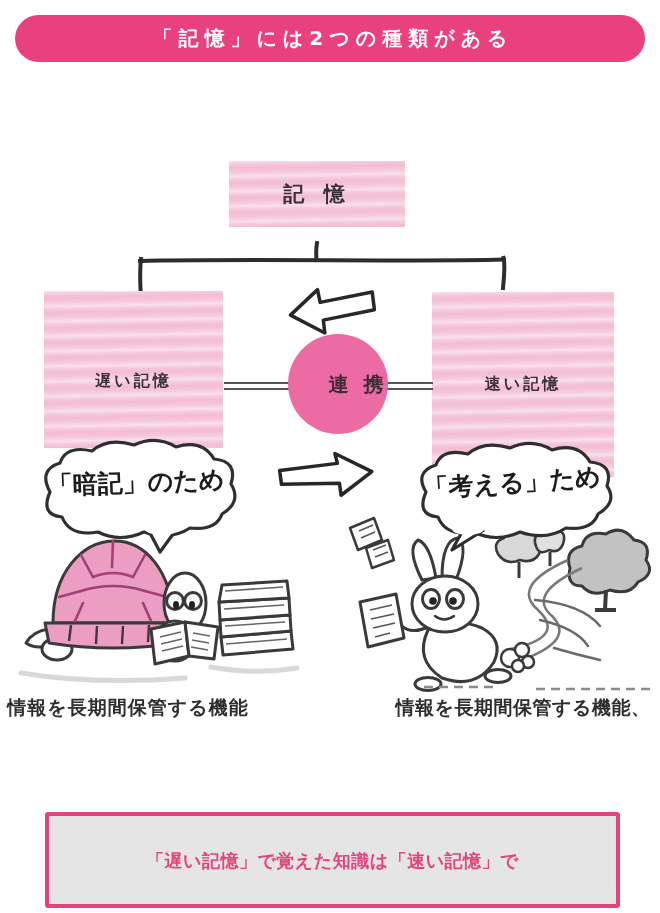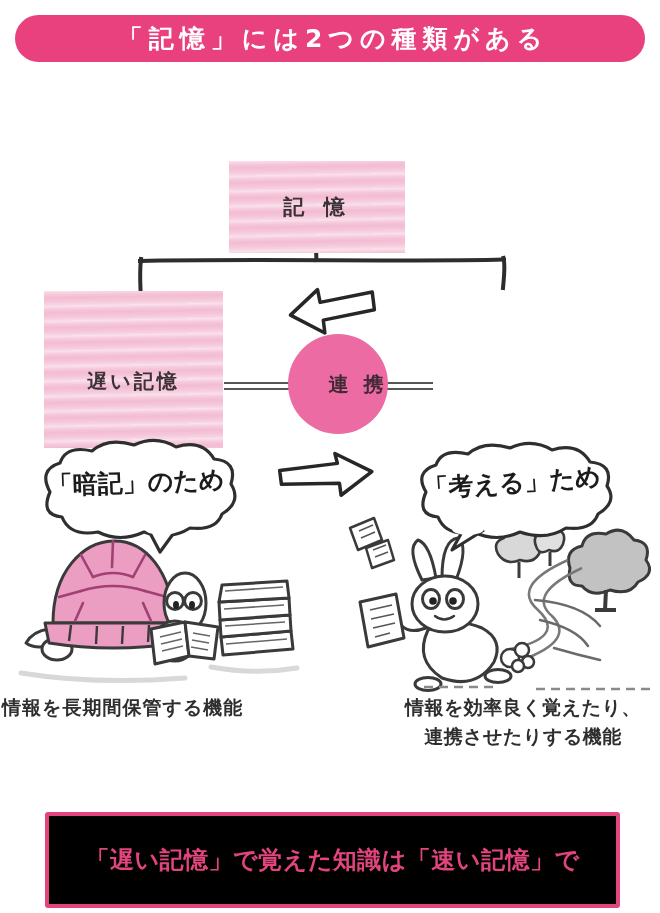--- a/index.html
+++ b/index.html
@@ -15,37 +15,37 @@
     position:relative;width:660px;height:913px;background:#ffffff;overflow:hidden;
     font-family:"DejaVu Sans","Liberation Sans",sans-serif;color:var(--ink);
   }
   
   .banner{
     position:absolute;left:15px;top:15px;width:630px;height:47px;
     background:var(--banner-pink);border-radius:25px;
     display:flex;align-items:center;justify-content:center;
   }
   .banner span{
-    color:#ffffff;font-size:25px;font-weight:bold;letter-spacing:6px;
+    color:#ffffff;font-size:20px;font-weight:bold;letter-spacing:6px;
     text-indent:6px;white-space:nowrap;
   }
   
   .panel{
     position:absolute;
     background-color:var(--panel-pink);
     background-image:repeating-linear-gradient(179deg,
       rgba(255,255,255,.5) 0px, rgba(255,255,255,0) 4px,
       rgba(236,148,186,.22) 7px, rgba(255,255,255,0) 11px,
       rgba(255,255,255,.35) 15px);
     display:flex;align-items:center;justify-content:center;
   }
   .panel-label{
-    font-size:20px;font-weight:bold;color:#3c3136;letter-spacing:3px;white-space:nowrap;
-  }
-  .root-box{left:229px;top:161px;width:176px;height:92px;}
+    font-size:16px;font-weight:bold;color:#3c3136;letter-spacing:3px;white-space:nowrap;
+  }
+  .root-box{left:229px;top:161px;width:176px;height:66px;}
   .root-box .panel-label{letter-spacing:6px;font-size:21px;}
   .left-box{left:44px;top:291px;width:179px;height:157px;}
   .left-box .panel-label{padding-top:24px;}
   .right-box{left:432px;top:292px;width:182px;height:185px;}
   
   .tree{position:absolute;left:0;top:0;width:660px;height:913px;pointer-events:none;}
   .rail{position:absolute;height:2px;background:#565656;}
   .rail-l1{left:224px;top:382px;width:65px;}
   .rail-l2{left:224px;top:388px;width:65px;}
   .rail-r1{left:387px;top:382px;width:46px;}
@@ -69,28 +69,28 @@
     position:absolute;left:0;right:0;top:30px;text-align:center;
     font-size:25px;font-weight:bold;color:#1c1c1c;white-space:nowrap;
   }
   .bubble-left .bubble-text{transform:rotate(-2deg);}
   .bubble-right .bubble-text{transform:rotate(-4deg);top:26px;}
   
   .turtle{position:absolute;left:15px;top:525px;width:290px;height:165px;}
   .rabbit{position:absolute;left:330px;top:498px;width:330px;height:195px;}
   
   .caption{position:absolute;font-weight:bold;color:#2e2e2e;}
-  .caption-left{left:2px;top:695px;width:252px;font-size:19px;letter-spacing:1px;}
+  .caption-left{left:2px;top:695px;width:252px;text-align:center;font-size:19px;letter-spacing:1px;}
   .caption-right{left:394px;top:693px;width:258px;text-align:center;font-size:19px;line-height:29px;letter-spacing:0.5px;}
   
   .footer-box{
     position:absolute;left:45px;top:812px;width:567px;height:88px;
-    border:4px solid var(--accent-pink);border-radius:3px;background:#000000;
+    border:4px solid var(--accent-pink);border-radius:3px;background:#e5e5e5;
     display:flex;flex-direction:column;align-items:center;justify-content:center;
-    font-size:24px;font-weight:bold;color:var(--accent-pink);line-height:37px;
+    font-size:18px;font-weight:bold;color:var(--accent-pink);line-height:37px;
     text-align:center;letter-spacing:0.5px;white-space:nowrap;
   }
 </style>
 </head>
 <body>
 
 <div class="canvas">
 
   <div class="banner">
     <span>「記憶」には2つの種類がある</span>
@@ -103,20 +103,23 @@
       <path d="M141,259 C140,268 140,278 140.5,289"></path>
       <path d="M503.5,258 C505.5,266 504,277 503,288"></path>
     </g>
   </svg>
 
   <div class="panel root-box">
     <span class="panel-label">記 憶</span>
   </div>
   <div class="panel left-box">
     <span class="panel-label">遅い記憶</span>
+  </div>
+  <div class="panel right-box">
+    <span class="panel-label">速い記憶</span>
   </div>
 
   <div class="rail rail-l1"></div>
   <div class="rail rail-l2"></div>
   <div class="rail rail-r1"></div>
   <div class="rail rail-r2"></div>
 
   <div class="link-circle">
     <span>連 携</span>
   </div>
@@ -282,21 +285,20 @@
     <svg viewBox="0 0 204 112">
       <path d="M16,52 Q4,32 26,25 Q32,8 58,14 Q74,0 100,8 Q122,-2 142,10 Q168,2 180,22 Q204,24 197,46 Q208,62 188,74 Q182,91 156,88 Q136,101 110,92 Q86,103 64,92 Q36,97 28,77 Q6,75 16,52 Z" fill="#ffffff" stroke="#2f2f2f" stroke-width="3.2" stroke-linejoin="round"></path>
       <path d="M52,92 L42,110 L74,90" fill="#ffffff" stroke="#2f2f2f" stroke-width="3.2" stroke-linejoin="round"></path>
       <ellipse cx="58" cy="89" rx="16" ry="6" fill="#ffffff" stroke="none"></ellipse>
     </svg>
     <span class="bubble-text">「考える」ため</span>
   </div>
 
   <div class="caption caption-left">情報を長期間保管する機能</div>
   <div class="caption caption-right">
-    <div>情報を効率良く覚えたり、</div>
-    <div>連携させたりする機能</div>
+    <div>情報を長期間保管する機能、</div>
   </div>
 
   <div class="footer-box">
     <div>「遅い記憶」で覚えた知識は「速い記憶」で</div>
   </div>
 
 </div>
 
 </body></html>

